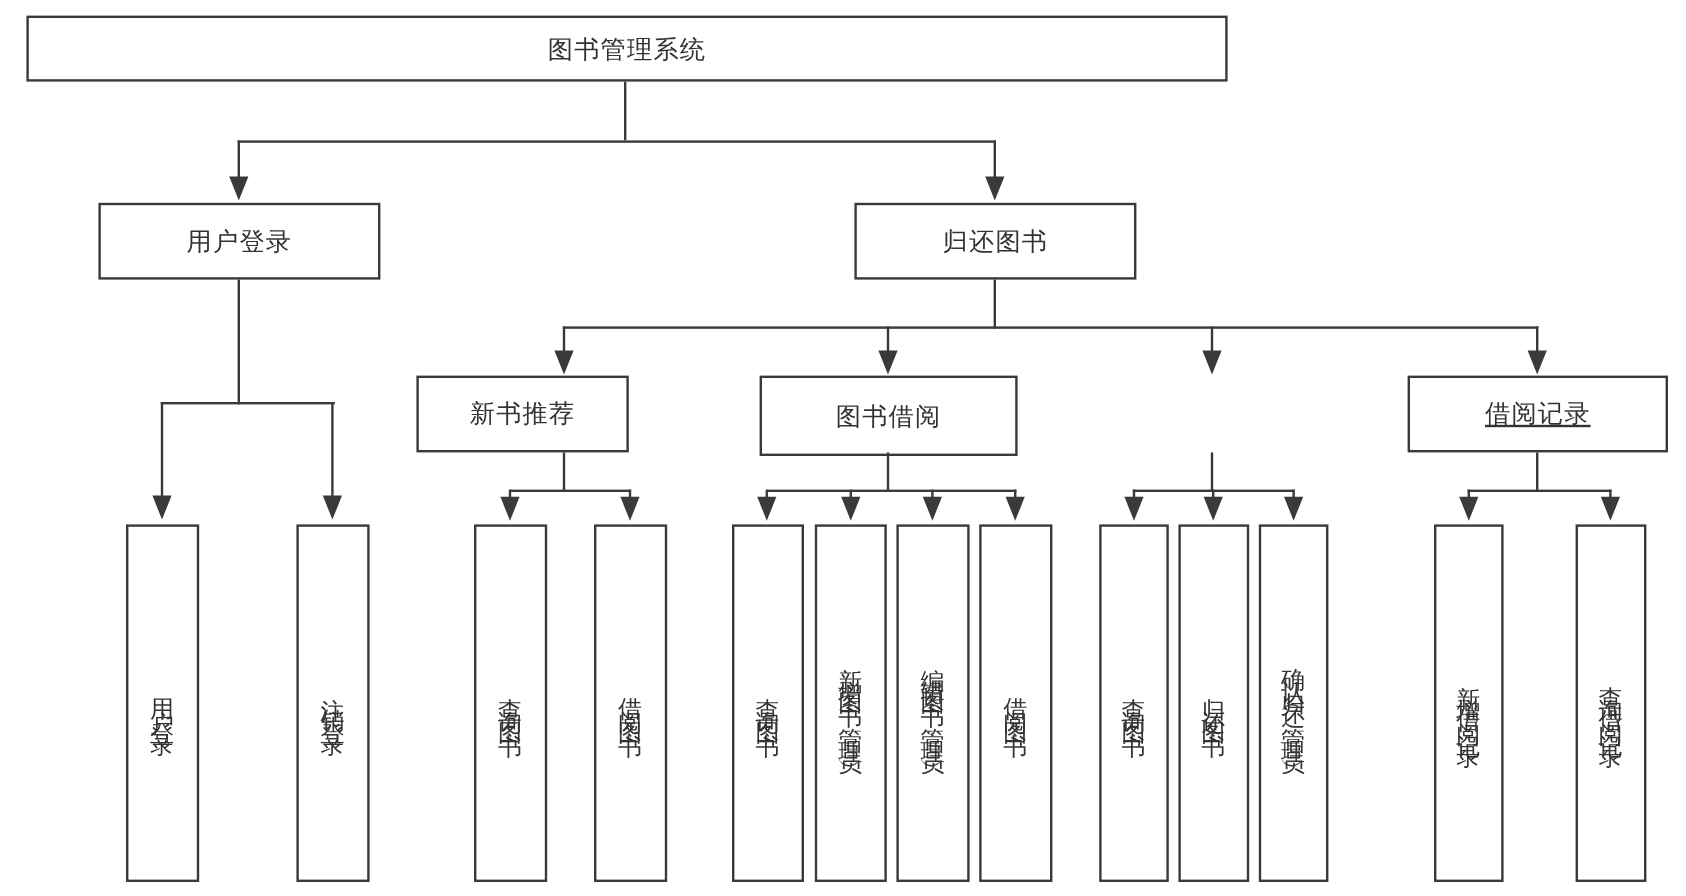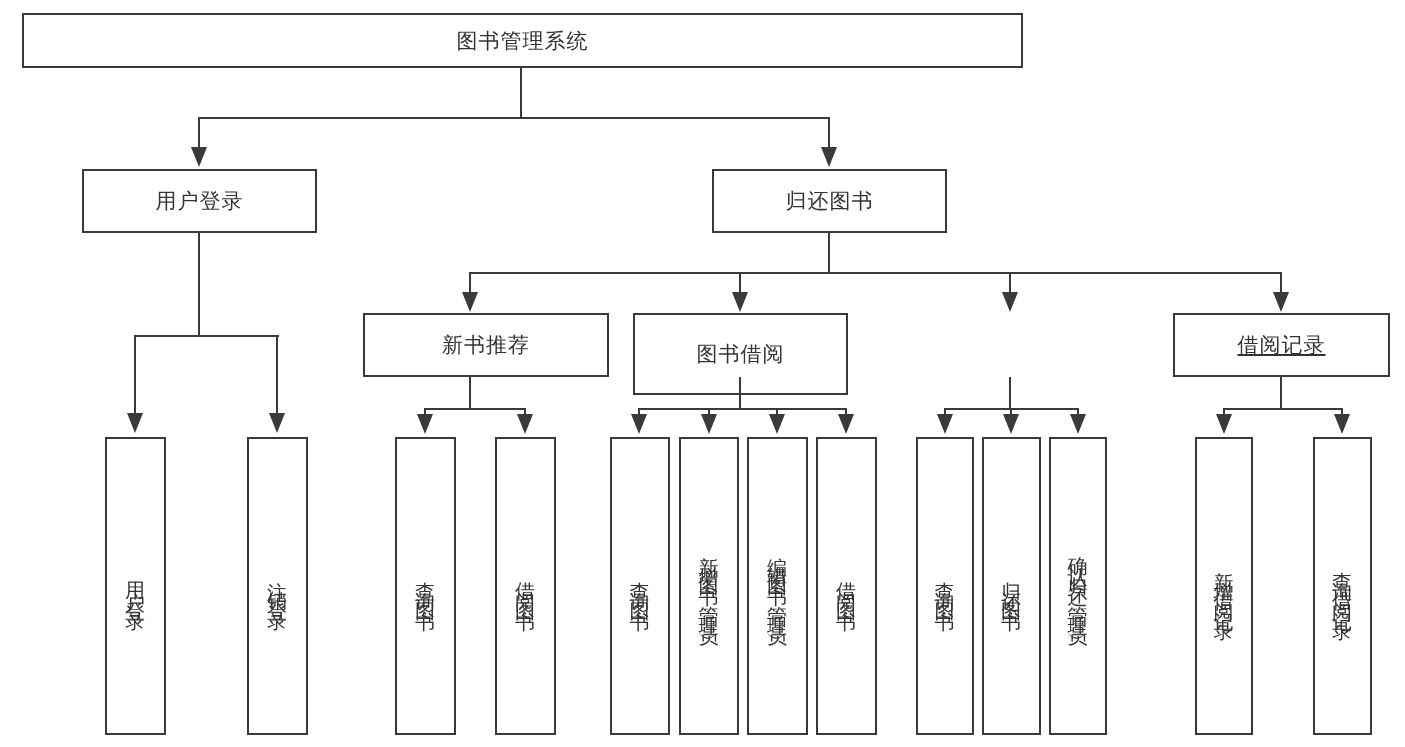--- a/index.html
+++ b/index.html
@@ -60,24 +60,24 @@
   <i class="ln" style="left:469px;top:272px;width:813px;height:2px;"></i>
   <i class="ln" style="left:469px;top:272px;width:2px;height:22px;"></i>
   <i class="ah" style="left:462px;top:292px;"></i>
   <i class="ln" style="left:739px;top:272px;width:2px;height:22px;"></i>
   <i class="ah" style="left:732px;top:292px;"></i>
   <i class="ln" style="left:1009px;top:272px;width:2px;height:22px;"></i>
   <i class="ah" style="left:1002px;top:292px;"></i>
   <i class="ln" style="left:1280px;top:272px;width:2px;height:22px;"></i>
   <i class="ah" style="left:1273px;top:292px;"></i>
 
-  <div class="box" style="left:363px;top:313px;width:246px;height:64px;">
+  <div class="box" style="left:347px;top:313px;width:177px;height:64px;">
     <span class="hlabel">新书推荐</span>
   </div>
-  <div class="box" style="left:633px;top:313px;width:215px;height:82px;">
+  <div class="box" style="left:633px;top:313px;width:215px;height:67px;">
     <span class="hlabel">图书借阅</span>
   </div>
   <div class="box" style="left:1173px;top:313px;width:217px;height:64px;text-decoration:underline;">
     <span class="hlabel">借阅记录</span>
   </div>
 
   <i class="ln" style="left:469px;top:377px;width:2px;height:33px;"></i>
   <i class="ln" style="left:425px;top:408px;width:101px;height:2px;"></i>
   <i class="ln" style="left:424px;top:408px;width:2px;height:10px;"></i>
   <i class="ah" style="left:417px;top:414px;"></i>

